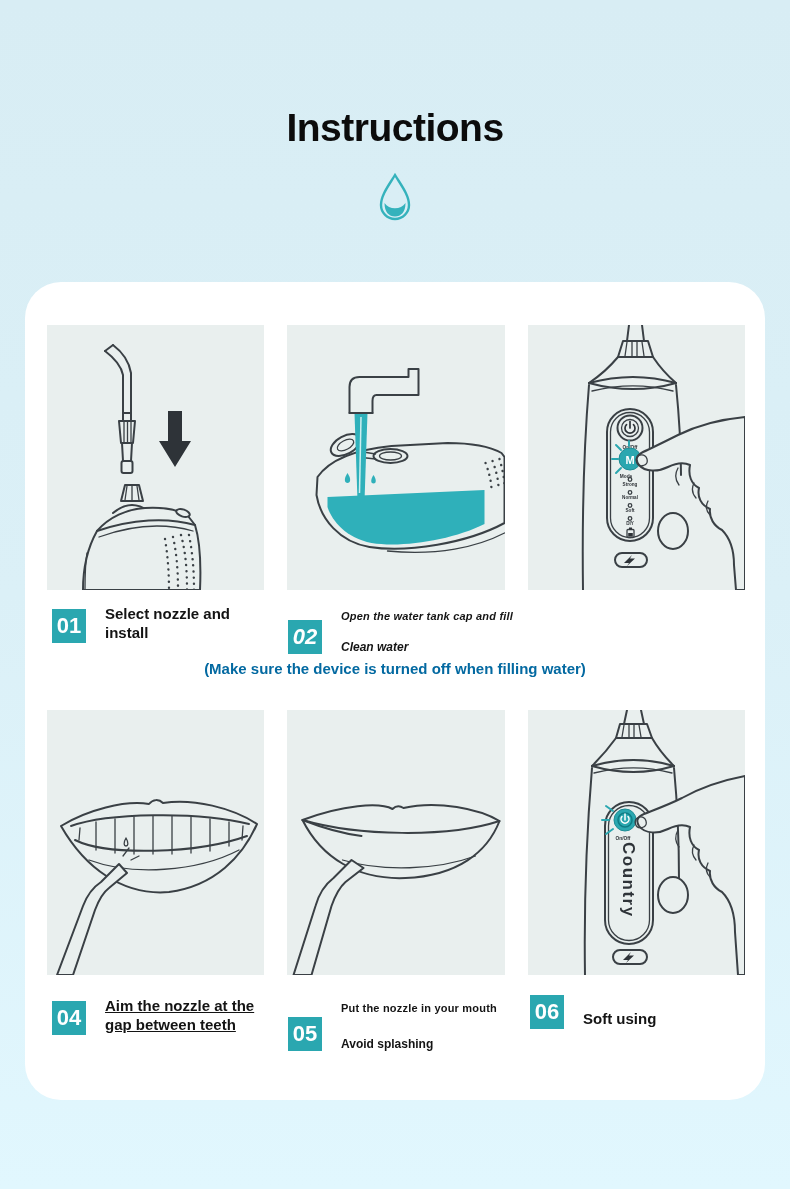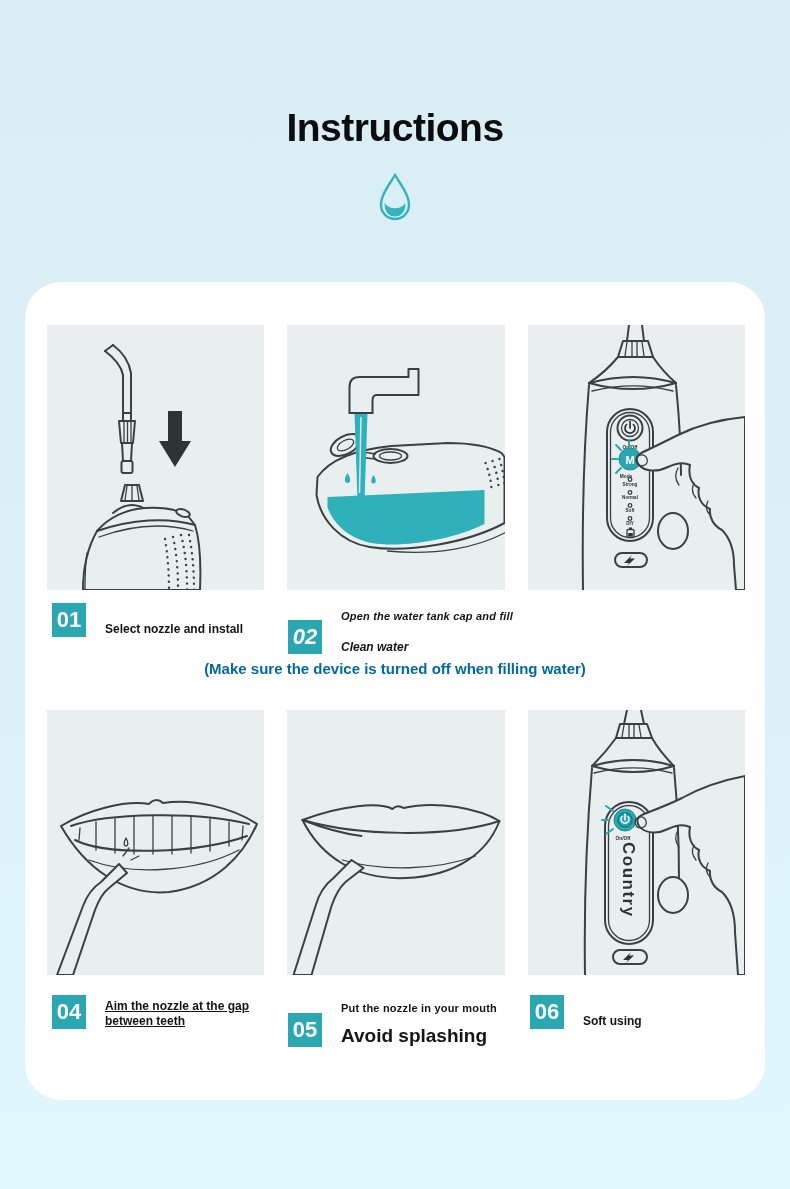--- a/index.html
+++ b/index.html
@@ -14,26 +14,26 @@
   .panel{position:absolute;width:217px;height:265px;background:#e9efee;overflow:hidden;}
   .panel svg{display:block;width:100%;height:100%;}
   .p1{left:22px;top:43px;}  .p2{left:262px;top:43px;width:218px;}  .p3{left:503px;top:43px;}
   .p4{left:22px;top:428px;} .p5{left:262px;top:428px;width:218px;} .p6{left:503px;top:428px;}
   .caption{position:absolute;display:flex;gap:19px;align-items:flex-end;}
   .c1{left:27px;top:321px;} .c2{left:263px;top:321px;font-style:italic;} .c3{left:505px;top:321px;}
   .c4{left:27px;top:713px;} .c5{left:263px;top:713px;} .c6{left:505px;top:713px;}
   .badge{width:34px;height:34px;flex:0 0 34px;background:#2aa7b0;color:#fff;
     font-weight:700;font-size:22px;display:flex;align-items:center;justify-content:center;}
   .cap-body{display:flex;flex-direction:column;}
-  .cap-main{font-size:12px;font-weight:700;color:#141414;line-height:1.25;padding-top:2px;}
+  .cap-main{font-size:15px;font-weight:700;color:#141414;line-height:1.25;padding-top:2px;}
   .w160{width:160px;} .w175{width:175px;text-decoration:underline;}
   .cap-main.sm{font-size:11px;padding-top:7px;letter-spacing:0.2px;width:200px;}
   .cap-sub{font-weight:700;color:#141414;}
   .cap-sub.tiny{font-size:12px;margin-top:16px;}
-  .cap-sub.big{font-size:19px;margin-top:9px;}
+  .cap-sub.big{font-size:12px;margin-top:21px;}
   .note{position:absolute;left:0;top:378px;width:100%;text-align:center;
     font-size:15px;font-weight:700;color:#0369a1;}
   .line{stroke:#3a4045;stroke-width:2;fill:none;stroke-linecap:round;stroke-linejoin:round;}
   .thin{stroke:#3a4045;stroke-width:1.3;fill:none;stroke-linecap:round;}
   .fillbg{fill:#e9efee;}
   .dots{stroke:#3a4045;stroke-width:2.4;fill:none;stroke-linecap:round;stroke-dasharray:0.1 6;}
   .teal{fill:#2fb0ba;}
   .tealline{stroke:#2aa7b0;stroke-width:2;fill:none;stroke-linecap:round;}
   .tinytxt{font-family:"Liberation Sans",sans-serif;font-weight:700;fill:#2e3338;}
 </style>

